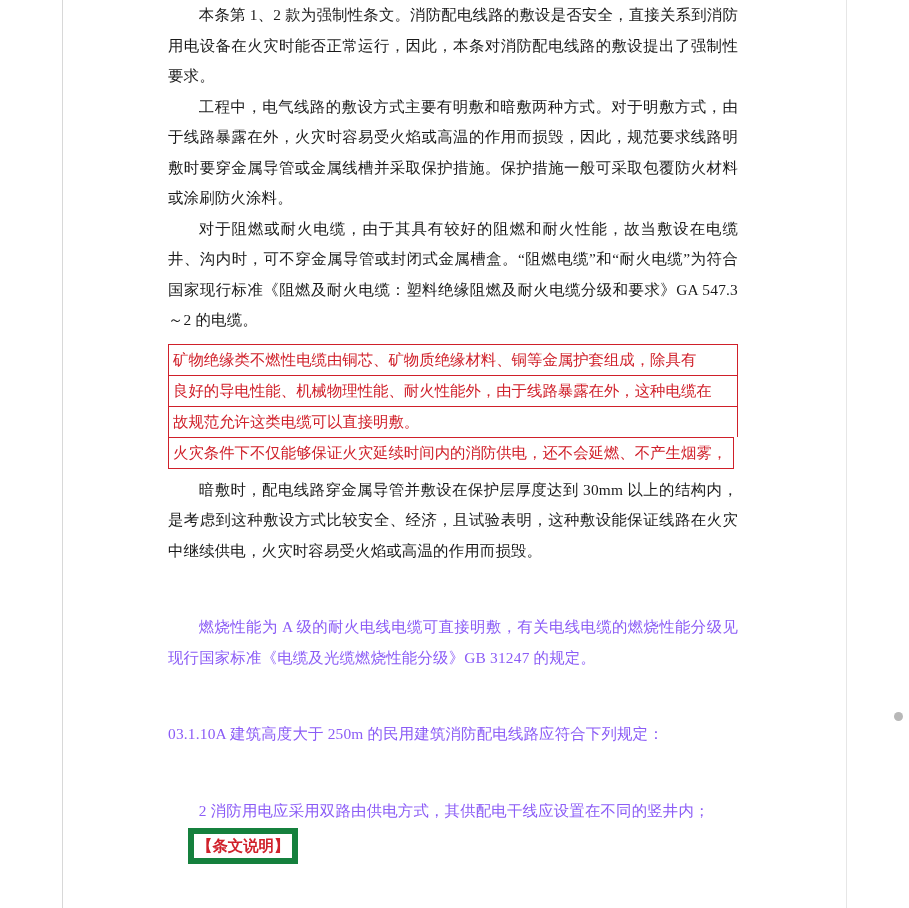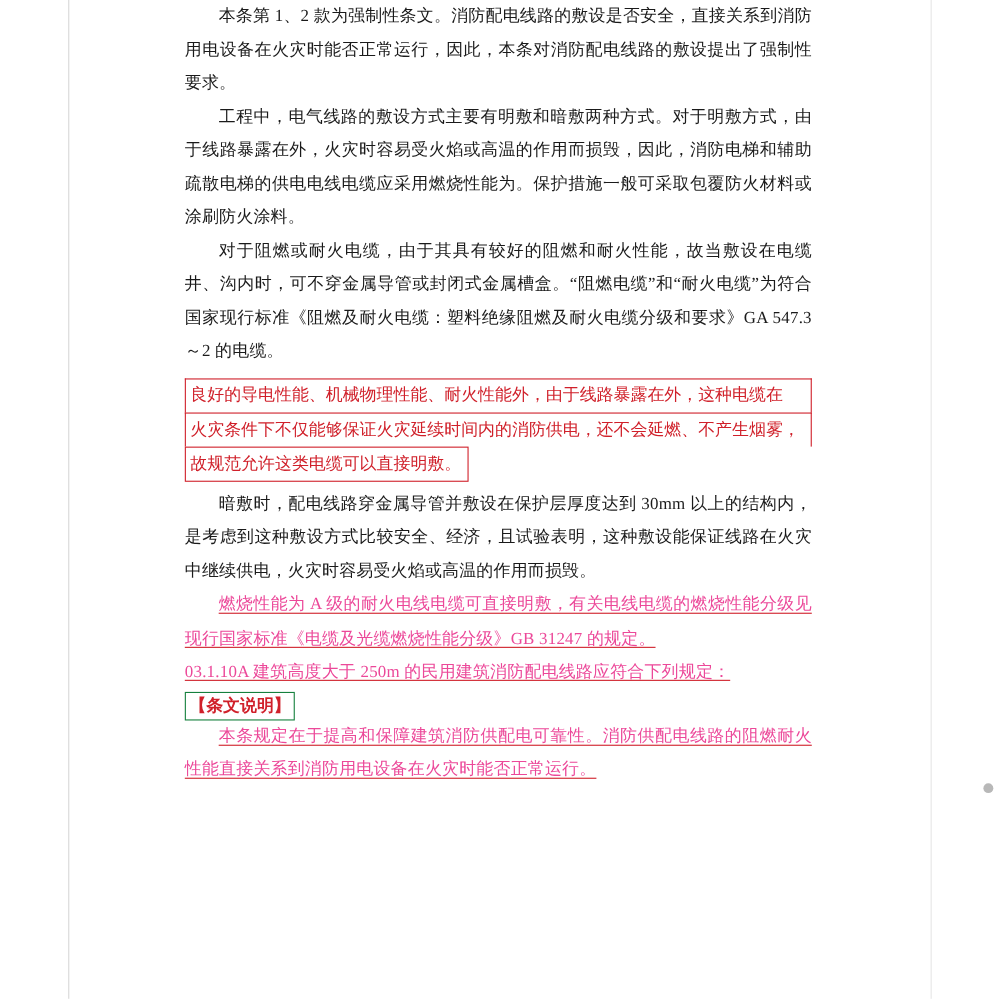--- a/index.html
+++ b/index.html
@@ -48,24 +48,24 @@
     line-height: 30.5px;
     text-align: justify;
     text-justify: inter-ideograph;
     color: #1a1a1a;
     letter-spacing: 0.2px;
   }
   p.indent {
     text-indent: 2em;
   }
   .red-underline {
-    color: #ec4899;
-    text-decoration: underline;
+    color: #8b5cf6;
     text-decoration-color: #d0202a;
     text-underline-offset: 3px;
+    margin-top: 46px;
   }
   .boxed-line {
     border: 1px solid #d0202a;
     border-bottom: none;
     padding: 1px 3px 1px 4px;
     box-sizing: border-box;
     color: #d0202a;
     font-size: 15.4px;
     line-height: 28px;
     display: block;
@@ -77,27 +77,28 @@
     display: inline-block;
     width: auto;
     padding-right: 6px;
   }
   .boxed-wrap {
     margin-top: 8px;
     margin-bottom: 6px;
   }
   .title-box {
     display: inline-block;
-    border: 1px solid #15803d;
+    border: 6px solid #15803d;
     color: #d0202a;
     font-weight: bold;
     padding: 0px 3px;
     line-height: 24px;
     font-size: 15.4px;
     margin-top: 2px;
+    margin-left: 20px;
   }
   .scroll-dot {
     position: absolute;
     right: 6px;
     top: 712px;
     width: 9px;
     height: 9px;
     border-radius: 50%;
     background: #b8b8b8;
   }
@@ -106,33 +107,35 @@
 <body>
 
 <div class="page">
 
   <div class="left-rule"></div>
   <div class="right-rule"></div>
 
   <div class="content">
 
     <p class="indent">本条第 1、2 款为强制性条文。消防配电线路的敷设是否安全，直接关系到消防用电设备在火灾时能否正常运行，因此，本条对消防配电线路的敷设提出了强制性要求。</p>
-    <p class="indent">工程中，电气线路的敷设方式主要有明敷和暗敷两种方式。对于明敷方式，由于线路暴露在外，火灾时容易受火焰或高温的作用而损毁，因此，消防电梯和辅助疏散电梯的供电电线电缆应采用燃烧性能为。保护措施一般可采取包覆防火材料或涂刷防火涂料。</p>
+    <p class="indent">工程中，电气线路的敷设方式主要有明敷和暗敷两种方式。对于明敷方式，由于线路暴露在外，火灾时容易受火焰或高温的作用而损毁，因此，规范要求线路明敷时要穿金属导管或金属线槽并采取保护措施。保护措施一般可采取包覆防火材料或涂刷防火涂料。</p>
     <p class="indent">对于阻燃或耐火电缆，由于其具有较好的阻燃和耐火性能，故当敷设在电缆井、沟内时，可不穿金属导管或封闭式金属槽盒。“阻燃电缆”和“耐火电缆”为符合国家现行标准《阻燃及耐火电缆：塑料绝缘阻燃及耐火电缆分级和要求》GA 547.3～2 的电缆。</p>
 
     <div class="boxed-wrap">
+      <span class="boxed-line">矿物绝缘类不燃性电缆由铜芯、矿物质绝缘材料、铜等金属护套组成，除具有</span>
       <span class="boxed-line">良好的导电性能、机械物理性能、耐火性能外，由于线路暴露在外，这种电缆在</span>
+      <span class="boxed-line">故规范允许这类电缆可以直接明敷。</span>
       <span class="boxed-line">火灾条件下不仅能够保证火灾延续时间内的消防供电，还不会延燃、不产生烟雾，</span>
-      <span class="boxed-line">故规范允许这类电缆可以直接明敷。</span>
     </div>
 
     <p class="indent">暗敷时，配电线路穿金属导管并敷设在保护层厚度达到 30mm 以上的结构内，是考虑到这种敷设方式比较安全、经济，且试验表明，这种敷设能保证线路在火灾中继续供电，火灾时容易受火焰或高温的作用而损毁。</p>
 
     <p class="indent red-underline">燃烧性能为 A 级的耐火电线电缆可直接明敷，有关电线电缆的燃烧性能分级见现行国家标准《电缆及光缆燃烧性能分级》GB 31247 的规定。</p>
     <p class="red-underline">03.1.10A  建筑高度大于 250m 的民用建筑消防配电线路应符合下列规定：</p>
+    <p class="indent red-underline">2  消防用电应采用双路由供电方式，其供配电干线应设置在不同的竖井内；</p>
 
     <div>
       <span class="title-box">【条文说明】</span>
     </div>
 
     <p class="indent red-underline">本条规定在于提高和保障建筑消防供配电可靠性。消防供配电线路的阻燃耐火性能直接关系到消防用电设备在火灾时能否正常运行。</p>
 
   </div>
 
   <div class="scroll-dot"></div>

